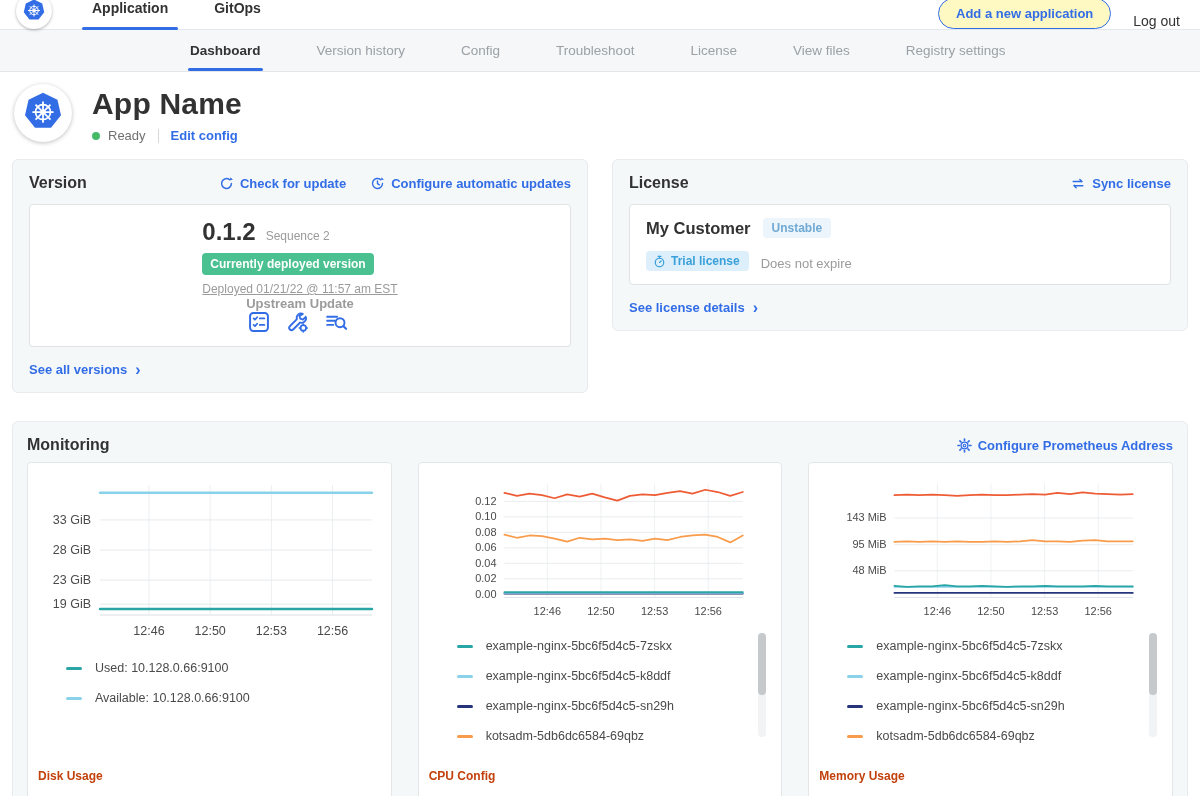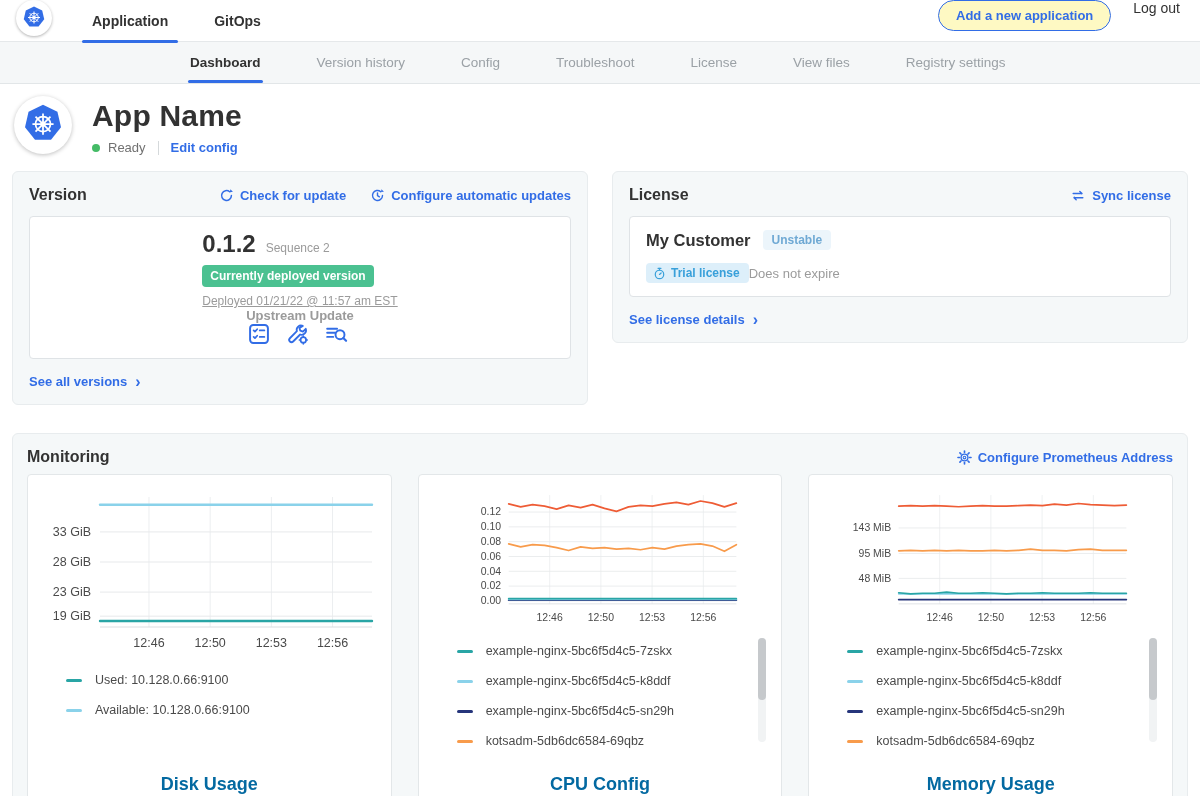--- a/index.html
+++ b/index.html
@@ -4,21 +4,21 @@
 <style>
   * { box-sizing: border-box; }
   html,body { margin:0; padding:0; }
   body {
     width:1200px; height:796px; overflow:hidden;
     background:#fff; color:#323232;
     font-family:"Liberation Sans", sans-serif;
   }
 
   
-  .topnav { display:flex; align-items:flex-start; height:42px; border-bottom:1px solid #e5e8ea; padding:0 16px; background:#fff; }
+  .topnav { display:flex; align-items:flex-end; height:30px; border-bottom:1px solid #e5e8ea; padding:0 16px; background:#fff; }
   .logo-badge { width:36px; height:36px; border-radius:50%; background:#fff; box-shadow:0 1px 3px rgba(0,0,0,.3); display:flex; align-items:center; justify-content:center; margin-right:26px; cursor:pointer; }
   .top-tab { position:relative; height:42px; display:flex; align-items:center; padding:0 14px; font-size:14px; font-weight:700; color:#323232; cursor:pointer; margin-right:18px; }
   .top-tab.active::after { content:""; position:absolute; left:4px; right:4px; bottom:-1px; height:3px; background:#326de6; border-radius:2px; }
   .spacer { flex:1; }
   .add-app-btn { border:1px solid #326de6; color:#326de6; font-weight:700; font-size:13px; padding:7px 17px; border-radius:17px; background:#fef9c3; cursor:pointer; font-family:inherit; }
   .logout { font-size:14px; color:#323232; margin:0 4px 0 22px; cursor:pointer; }
 
   
   .subnav { height:42px; background:#f5f7f8; border-bottom:1px solid #e2e6e8; display:flex; align-items:stretch; padding-left:190px; }
   .sub-tab { display:flex; align-items:center; font-size:13.5px; font-weight:500; color:#9ba1a6; cursor:pointer; position:relative; margin-right:56px; white-space:nowrap; }
@@ -52,34 +52,34 @@
   .deployed { font-size:12px; color:#9b9b9b;text-decoration:underline; }
   .upstream { flex:1; text-align:center; color:#9b9b9b; font-size:13px; font-weight:700; }
   .v-icons { display:flex; gap:16px; align-items:center; padding-right:4px; }
   .v-icons > span { cursor:pointer; display:flex; }
   .see-link { margin-top:13px; }
 
   .license-card { flex:1; }
   .cust-row { display:flex; align-items:flex-end; gap:12px; }
   .cust-name { font-size:16.5px; font-weight:700; }
   .chan-badge { background:#ecf5fb; color:#6fa9d4; font-size:12px; font-weight:600; padding:3px 9px; border-radius:4px; }
-  .lic-row2 { display:flex; align-items:center; margin-top:13px; }
+  .lic-row2 { display:flex; align-items:flex-end; gap:12px; margin-top:13px; }
   .trial-badge { background:#ddeffa; color:#39a0da; font-size:12px; font-weight:700; padding:3px 9px 3px 7px; border-radius:4px; display:inline-flex; align-items:center; gap:5px; }
   .expire { color:#9b9b9b; font-size:13px; }
 
   
   .monitoring-card { margin-top:28px; padding:14px 14px 16px; }
   .panels { display:flex; gap:26px; margin-top:8px; }
   .chart-panel { background:#fff; border:1px solid #e3e7e9; border-radius:4px; flex:1; display:flex; flex-direction:column; padding:10px 10px 12px; height:338px; }
   .legend { padding:10px 24px 0 28px; position:relative; flex:1; }
   .legend-item { display:flex; align-items:center; gap:13px; margin-bottom:16px; font-size:12.5px; color:#4a4a4a; }
   .swatch { width:16px; height:3px; border-radius:2px; flex:none; }
   .scroll-track { position:absolute; right:5px; top:4px; width:8px; height:104px; background:#f1f3f4; border-radius:4px; }
   .scroll-thumb { width:8px; height:62px; background:#c6c9cc; border-radius:4px; cursor:pointer; }
-  .chart-title { text-align:center; font-weight:700; font-size:18px; margin-top:auto; padding:10px 0 4px; color:#0369a1; }
+  .chart-title { font-weight:700; font-size:12px; margin-top:auto; padding:10px 0 4px; color:#c2410c; }
   svg.chart { display:block; }
 </style>
 </head>
 <body>
 
 <header class="topnav">
   <div class="logo-badge">
     <svg width="26" height="26" viewBox="0 0 100 104">
       <polygon points="50,6 82.8,21.8 90.9,57.3 68.2,85.8 31.8,85.8 9.1,57.3 17.2,21.8" fill="#326de6"></polygon>
       <circle cx="50" cy="50" r="17" fill="none" stroke="#fff" stroke-width="4"></circle>

